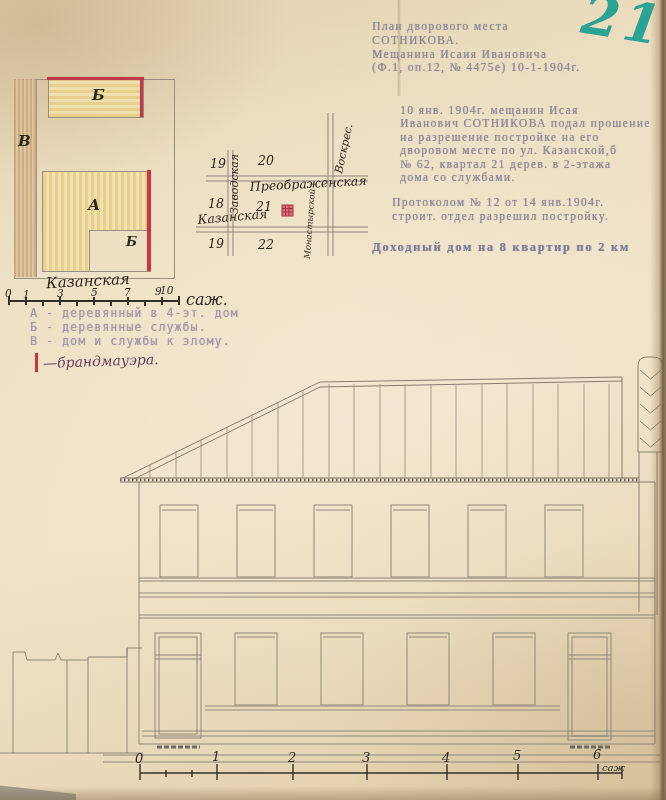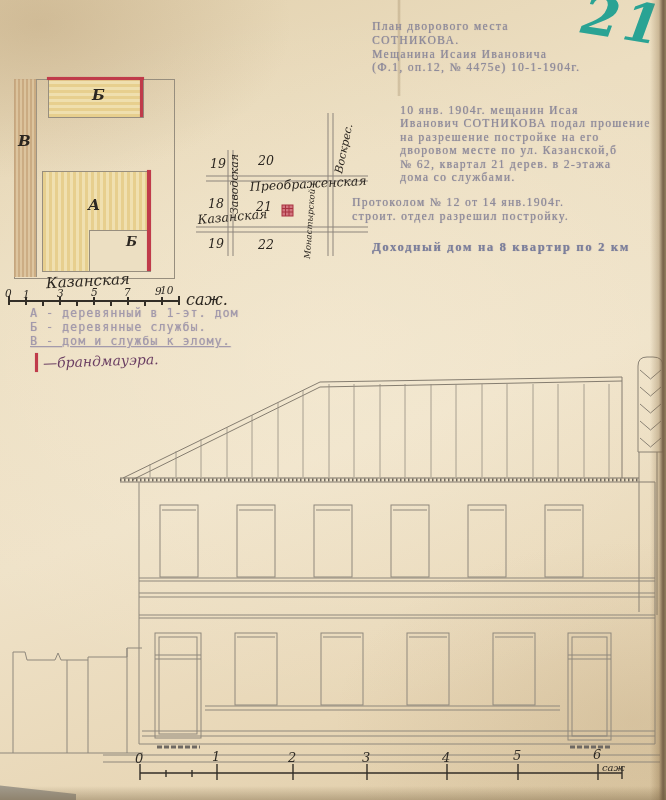--- a/index.html
+++ b/index.html
@@ -88,23 +88,23 @@
     <div class="abs tickline" style="left:76px;top:300px;width:1.5px;height:6px;"></div>
     <div class="abs tickline" style="left:93px;top:297px;width:1.5px;height:8px;"></div>
     <div class="abs tickline" style="left:110px;top:300px;width:1.5px;height:6px;"></div>
     <div class="abs tickline" style="left:127px;top:297px;width:1.5px;height:8px;"></div>
     <div class="abs tickline" style="left:144px;top:300px;width:1.5px;height:6px;"></div>
     <div class="abs tickline" style="left:161px;top:297px;width:1.5px;height:8px;"></div>
     <div class="abs tickline" style="left:178px;top:296px;width:1.5px;height:9px;"></div>
   </div>
 
   <div>
-    <div class="abs legend-line" style="left:30px;top:306px;">А - деревянный в 1-эт. дом</div>
+    <div class="abs legend-line" style="left:30px;top:306px;">А - деревянный в 4-эт. дом</div>
     <div class="abs legend-line" style="left:30px;top:320px;">Б - деревянные службы.</div>
-    <div class="abs legend-line" style="left:30px;top:334px;text-decoration:underline;">В - дом и службы к элому.</div>
+    <div class="abs legend-line" style="left:30px;top:334px;">В - дом и службы к элому.</div>
     <div class="abs redline" style="left:35px;top:353px;width:3px;height:19px;"></div>
     <div class="abs hand purple-hand" style="left:43px;top:353px;transform:rotate(-2deg);">—брандмауэра.</div>
   </div>
 
   <svg class="abs" style="left:192px;top:92px;" width="178" height="172" viewBox="0 0 178 172">
     <g stroke="#8d857c" stroke-width="1">
       <line x1="36" y1="58" x2="36" y2="164"></line>
         <line x1="41" y1="58" x2="41" y2="164"></line>
       <line x1="136" y1="21" x2="136" y2="164"></line>
         <line x1="141" y1="21" x2="141" y2="164"></line>
@@ -144,21 +144,21 @@
     <div>(Ф.1, оп.12, № 4475е) 10-1-1904г.</div>
   </div>
   <div class="abs typed note-body" style="left:372px;top:104px;margin-left:28px;">
     <div>10 янв. 1904г. мещанин Исая</div>
     <div>Иванович СОТНИКОВА подал прошение</div>
     <div>на разрешение постройке на его</div>
     <div>дворовом месте по ул. Казанской,б</div>
     <div>№ 62, квартал 21 дерев. в 2-этажа</div>
     <div>дома со службами.</div>
   </div>
-  <div class="abs typed" style="left:352px;top:196px;">
+  <div class="abs typed" style="left:392px;top:196px;">
     <div>Протоколом № 12 от 14 янв.1904г.</div>
     <div>строит. отдел разрешил постройку.</div>
   </div>
   <div class="abs typed summary" style="left:372px;top:241px;">Доходный дом на 8 квартир по 2 км</div>
 
   <div class="abs hand green-num" style="left:582px;top:-12px;">21</div>
 
   <svg class="abs" style="left:0;top:350px;" width="666" height="450" viewBox="0 0 666 450">
 
     <g stroke="#857d70" stroke-width="1" fill="none">

